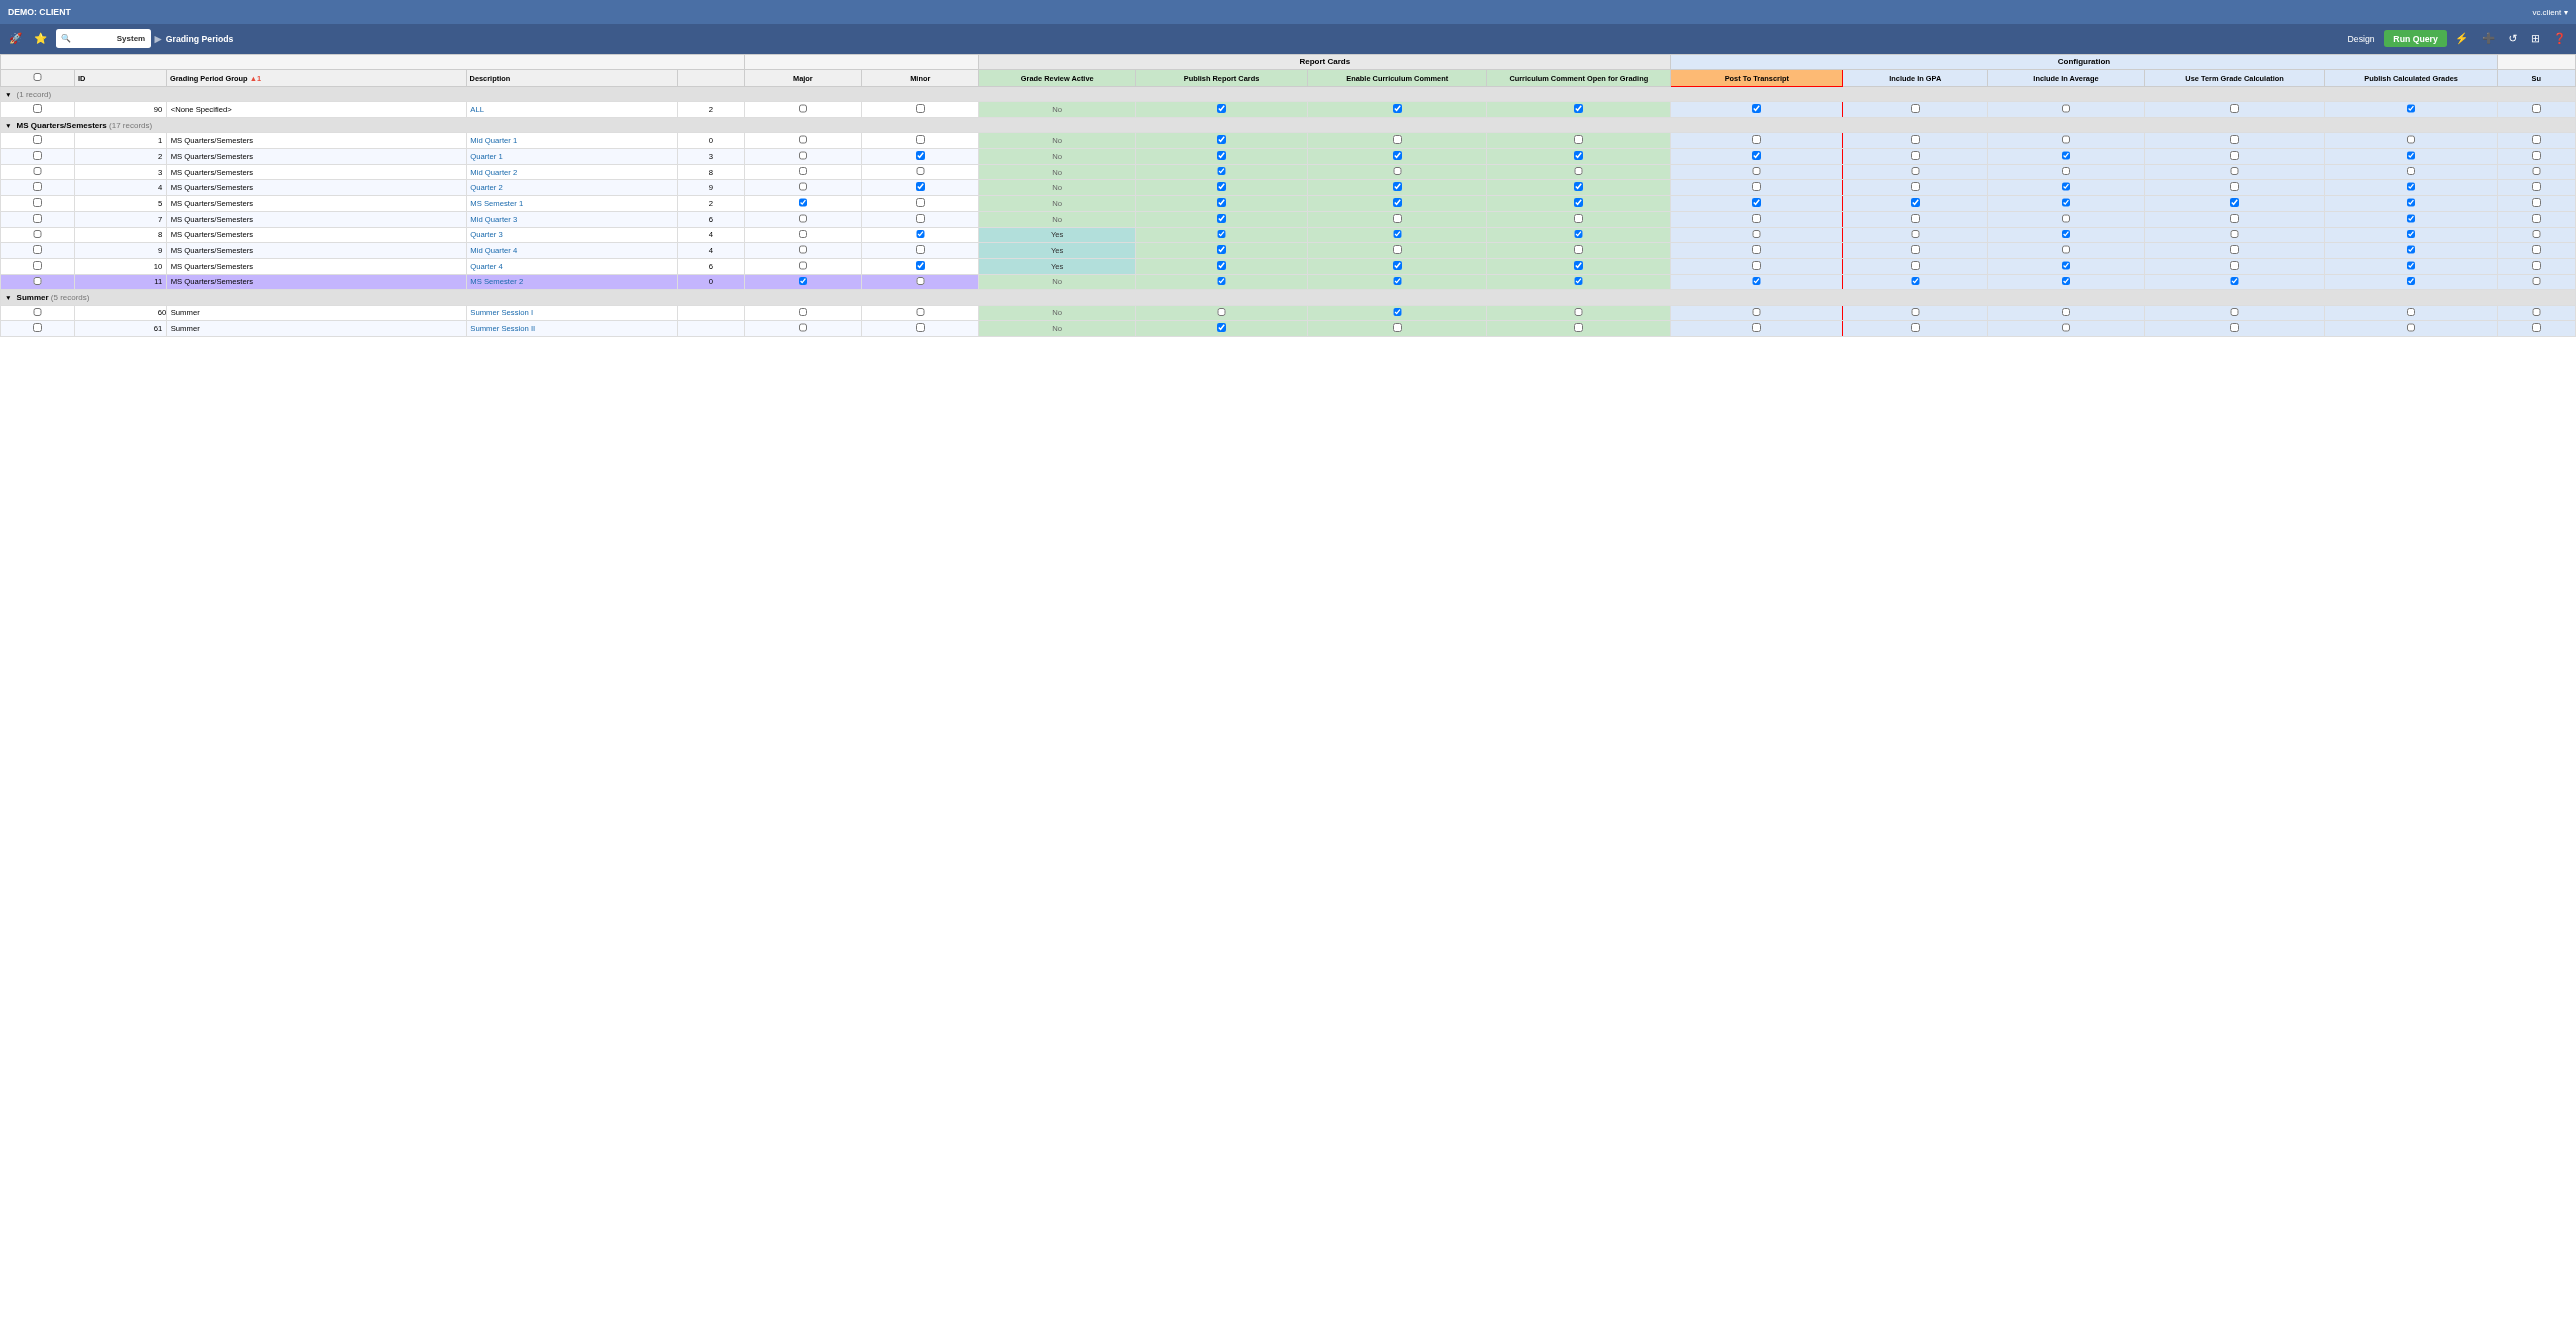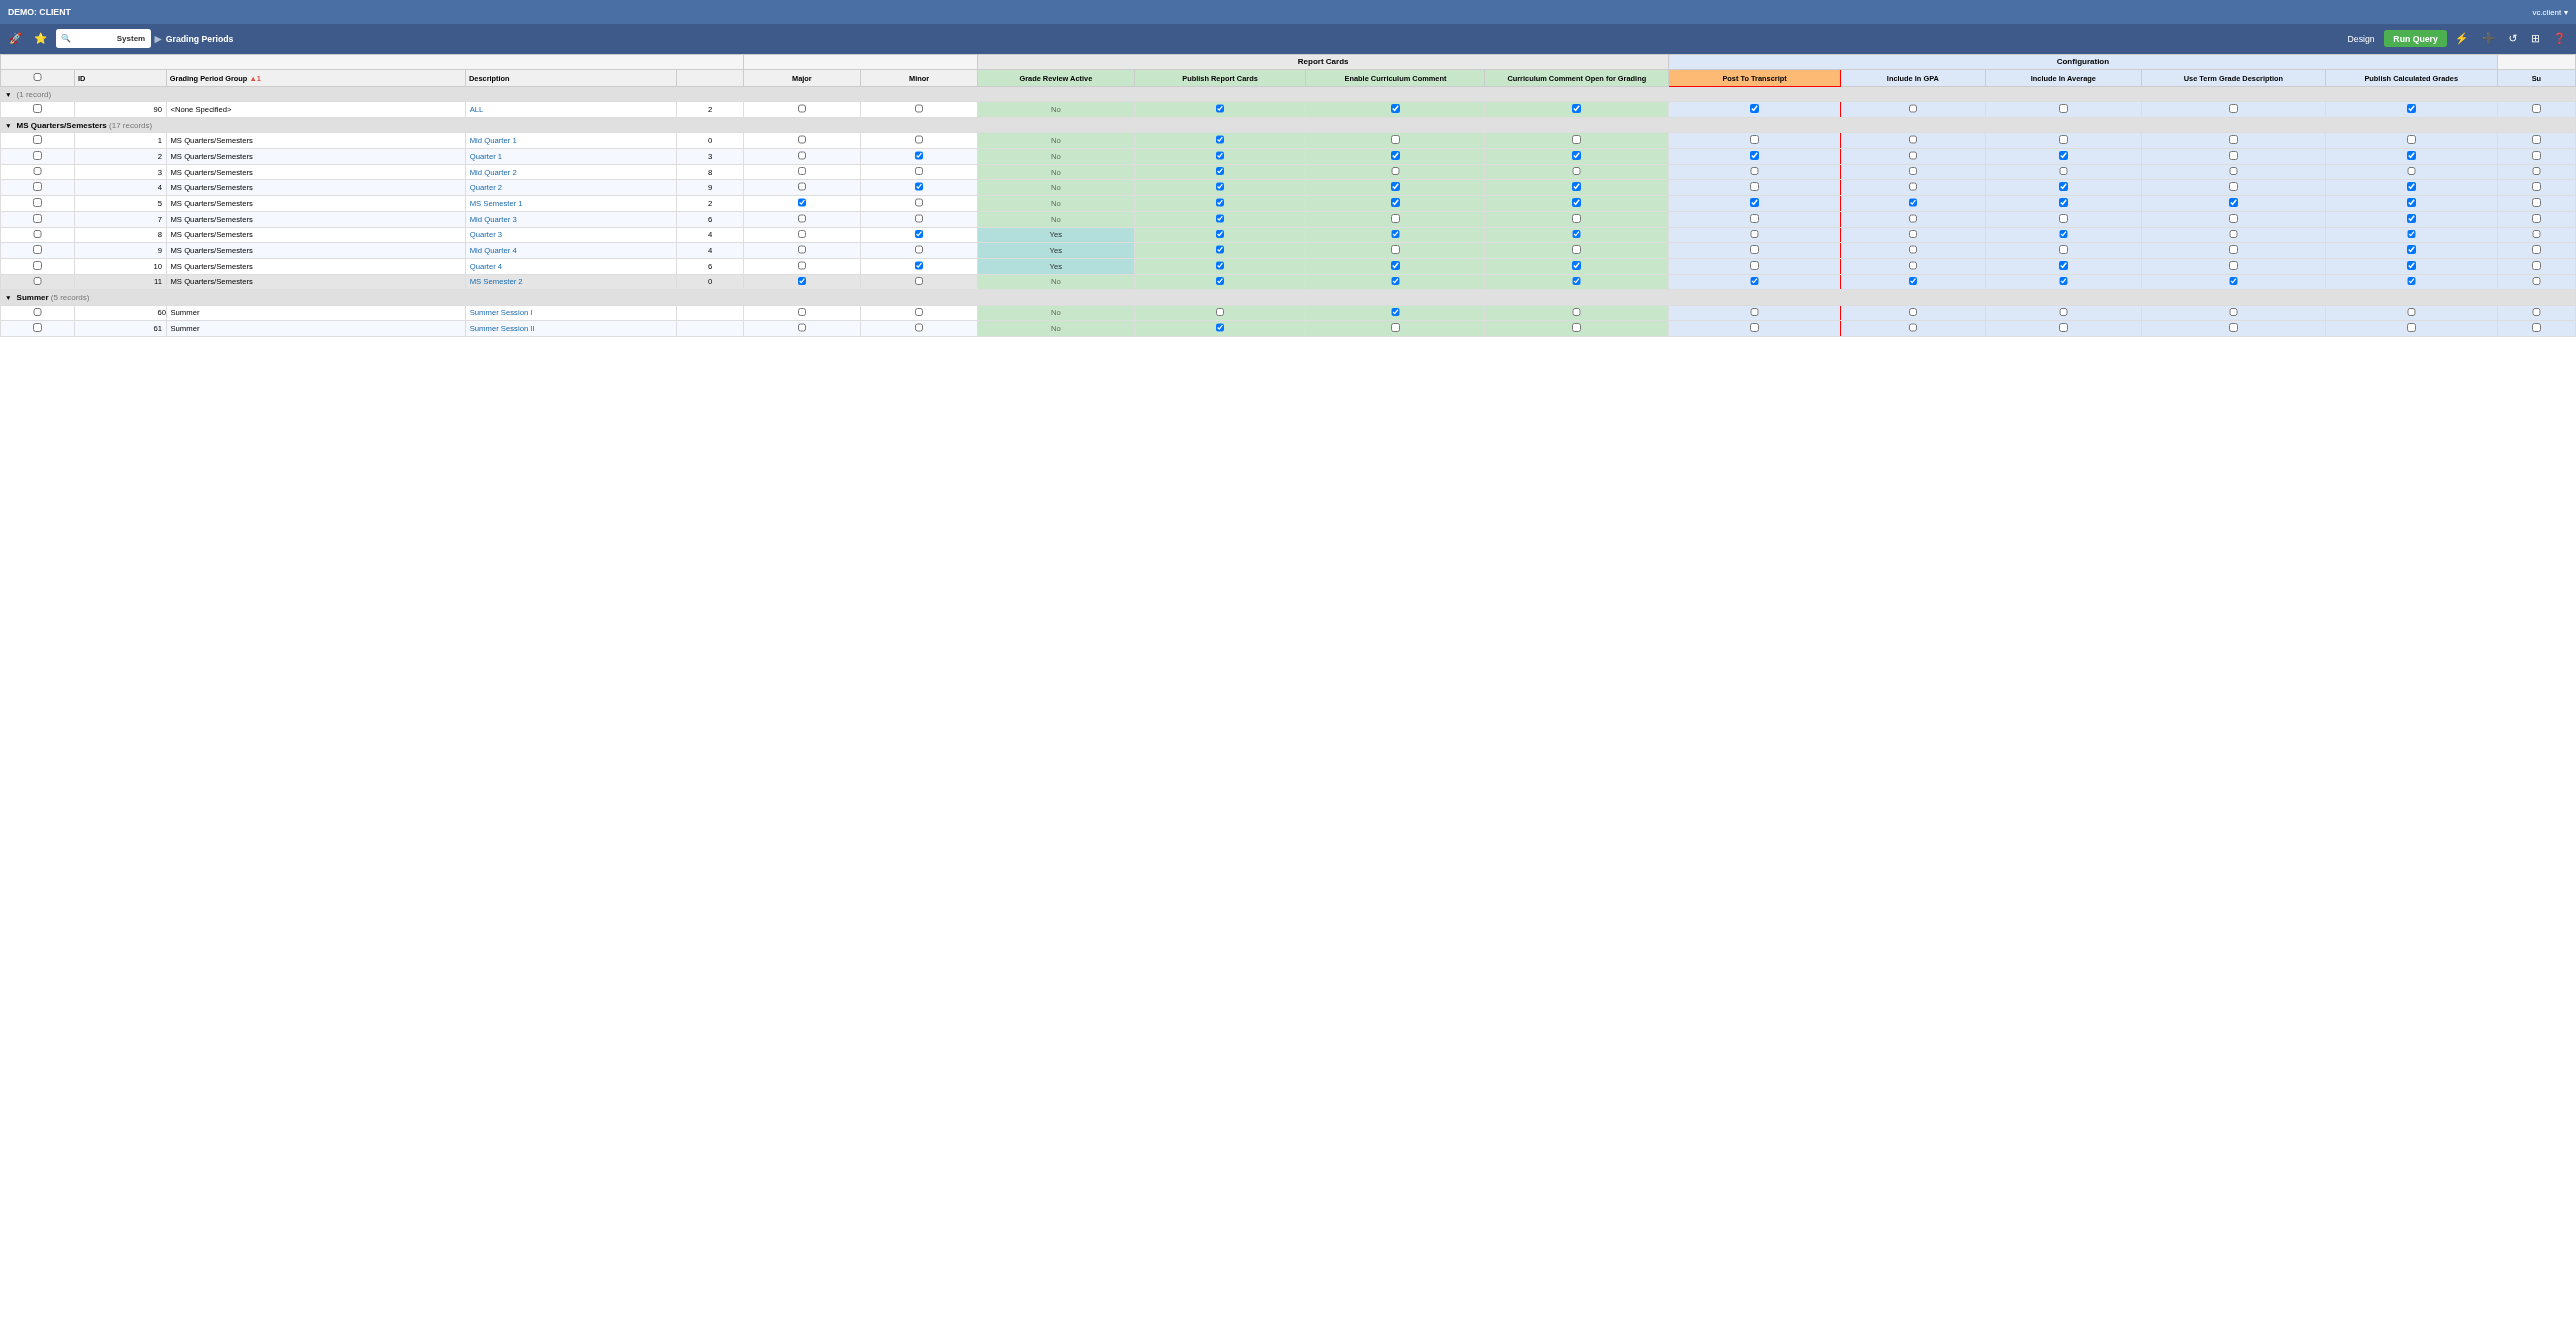--- a/index.html
+++ b/index.html
@@ -223,21 +223,21 @@
           <th style="width:17px;"></th>
           <th style="width:30px;">Major</th>
           <th style="width:30px;">Minor</th>
           <th style="width:40px; background:#c8e6c9;">Grade Review Active</th>
           <th style="width:44px; background:#c8e6c9;">Publish Report Cards</th>
           <th style="width:44px; background:#c8e6c9;">Enable Curriculum Comment</th>
           <th style="width:47px; background:#c8e6c9;">Curriculum Comment Open for Grading</th>
           <th style="width:44px; background:#fdba74; border: 1.3px solid red;">Post To Transcript</th>
           <th style="width:37px; background:#dce8f8;">Include In GPA</th>
           <th style="width:40px; background:#dce8f8;">Include In Average</th>
-          <th style="width:44px; background:#dce8f8;">Use Term Grade Description</th>
+          <th style="width:44px; background:#dce8f8;">Use Term Grade Calculation</th>
           <th style="width:44px; background:#dce8f8;">Publish Calculated Grades</th>
           <th style="width:20px; background:#dce8f8;">Su</th>
         </tr>
       </thead>
       <tbody id="table-body">
       <tr class="group-row">
             <td colspan="17"><span class="triangle">▼</span> <strong><none specified=""></none></strong> <span style="color:#777;font-weight:normal;">(1 record)</span></td>
           </tr>
           <tr style="background: rgb(255, 255, 255);">
             <td class="cb-cell"><input type="checkbox" style=""></td>
@@ -425,21 +425,21 @@
             <td class="cb-cell" style="background: rgb(200, 230, 201);"><input type="checkbox" checked="" style=""></td>
             <td class="cb-cell" style="background: rgb(200, 230, 201);"><input type="checkbox" checked="" style=""></td>
             <td class="cb-cell" style="background: rgb(200, 230, 201);"><input type="checkbox" checked="" style=""></td>
             <td class="cb-cell" style="background: rgb(220, 232, 248); border-left: 1.3px solid red; border-right: 1.3px solid red;"><input type="checkbox" style=""></td>
             <td class="cb-cell" style="background: rgb(220, 232, 248);"><input type="checkbox" style=""></td>
             <td class="cb-cell" style="background: rgb(220, 232, 248);"><input type="checkbox" checked="" style=""></td>
             <td class="cb-cell" style="background: rgb(220, 232, 248);"><input type="checkbox" style=""></td>
             <td class="cb-cell" style="background: rgb(220, 232, 248);"><input type="checkbox" checked="" style=""></td>
             <td class="cb-cell" style="background: rgb(220, 232, 248);"><input type="checkbox" style=""></td>
           </tr>
-          <tr style="background: #e5e5e5; padding-left: 32px;">
+          <tr style="background: #c4b5fd; padding-left: 32px;">
             <td class="cb-cell"><input type="checkbox" style=""></td>
             <td style="text-align: right; padding-right: 4px;">11</td>
             <td>MS Quarters/Semesters</td>
             <td><a href="#">MS Semester 2</a></td>
             <td class="td-center">0</td>
             <td class="cb-cell"><input type="checkbox" checked="" style=""></td>
             <td class="cb-cell"><input type="checkbox" style=""></td>
             <td style="text-align: center; background: rgb(200, 230, 201); color: rgb(102, 102, 102);">No</td>
             <td class="cb-cell" style="background: rgb(200, 230, 201);"><input type="checkbox" checked="" style=""></td>
             <td class="cb-cell" style="background: rgb(200, 230, 201);"><input type="checkbox" checked="" style=""></td>

